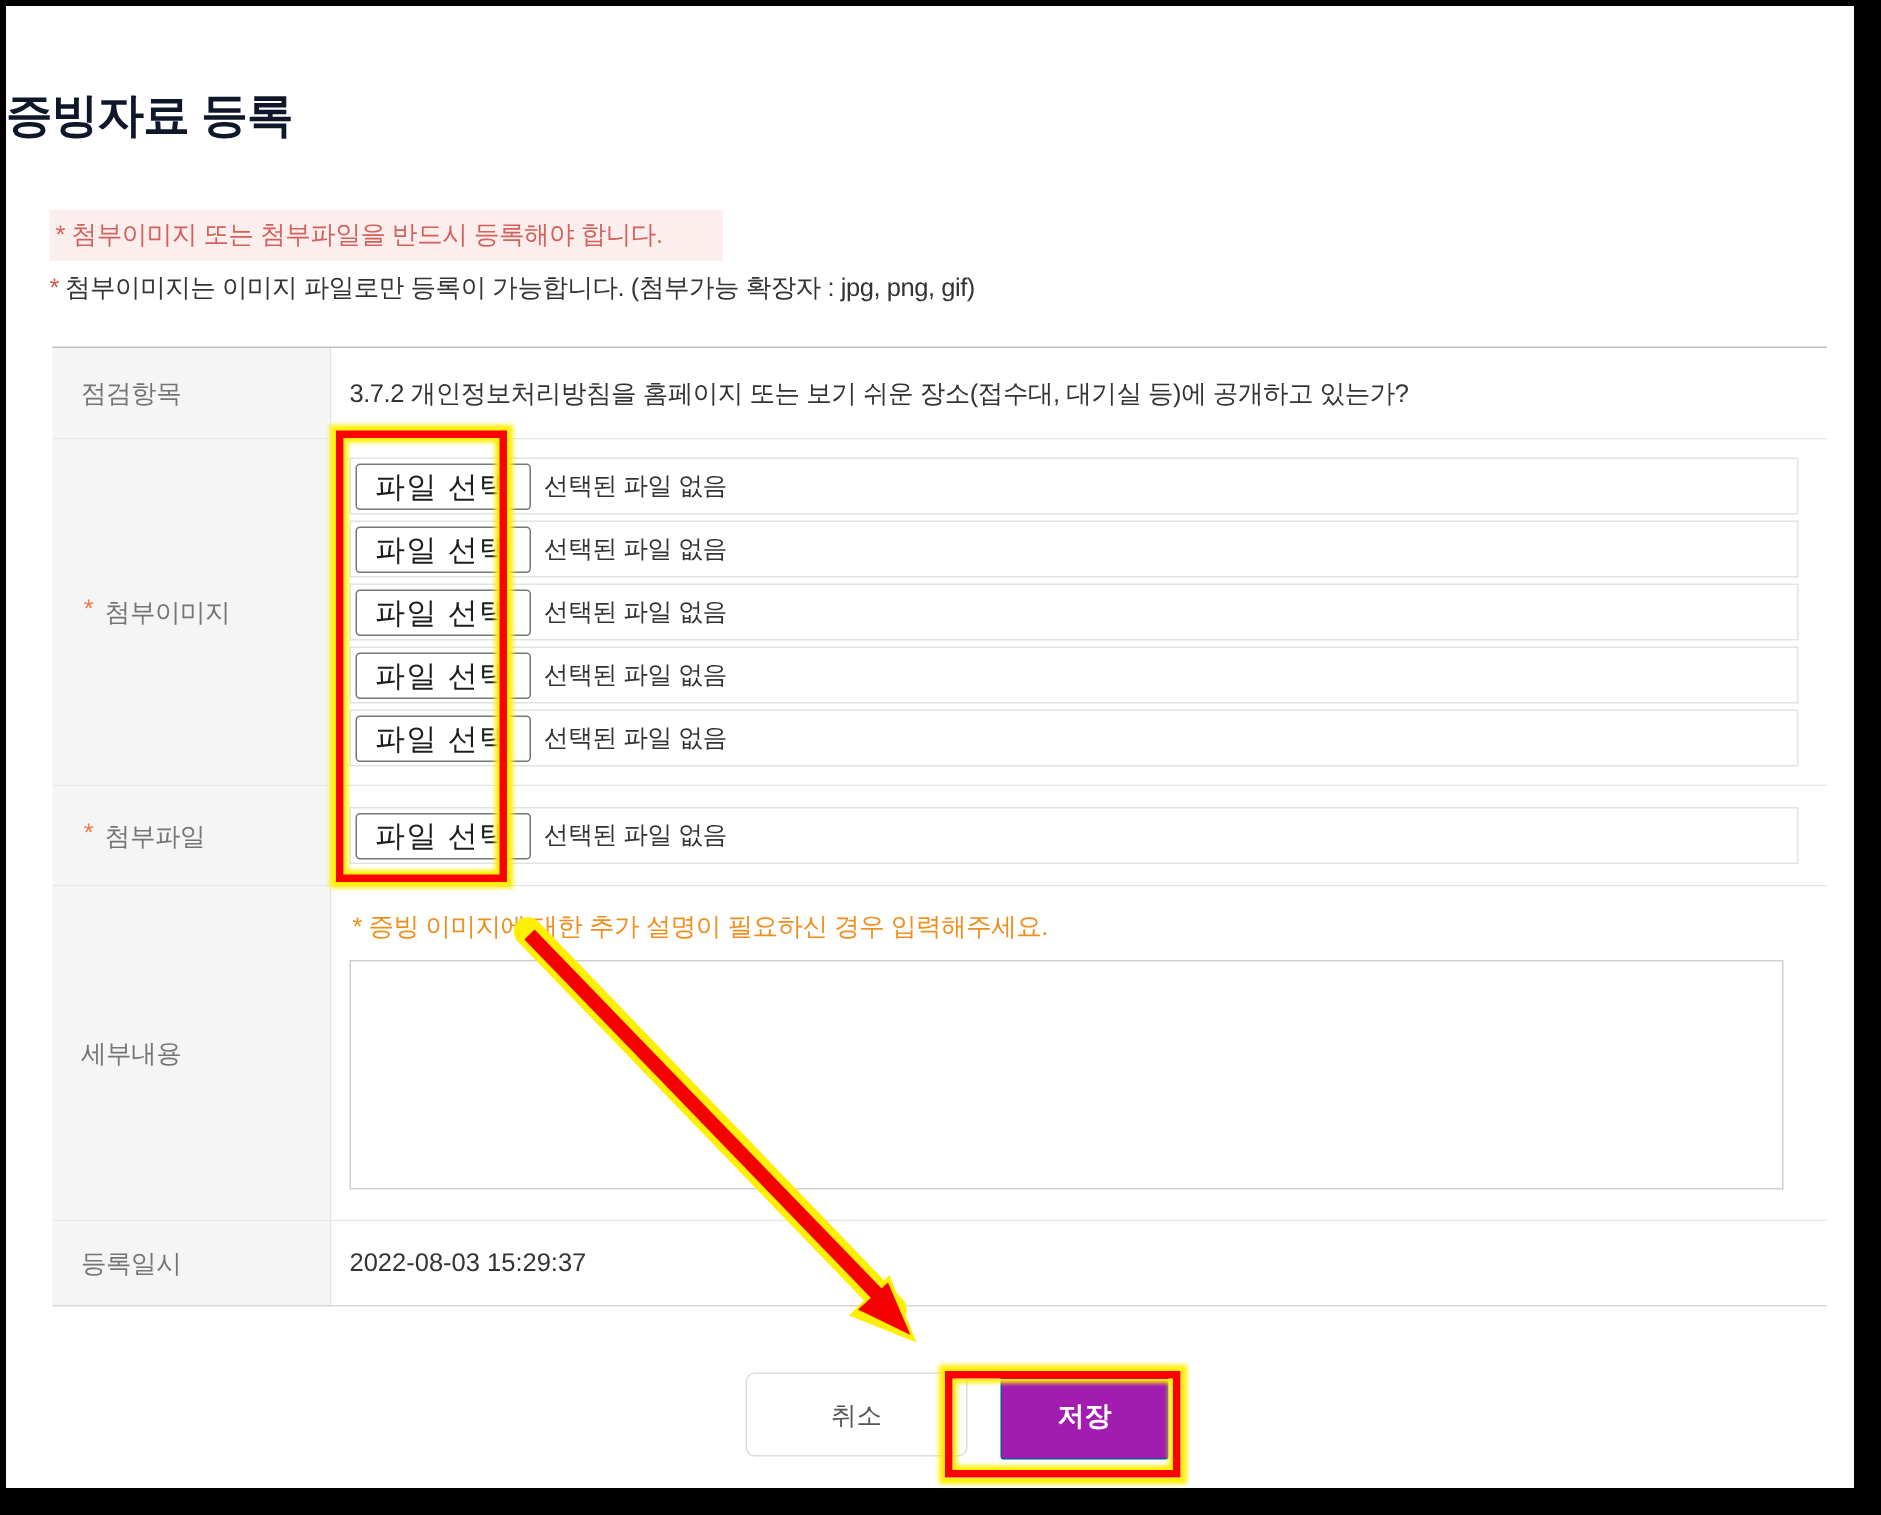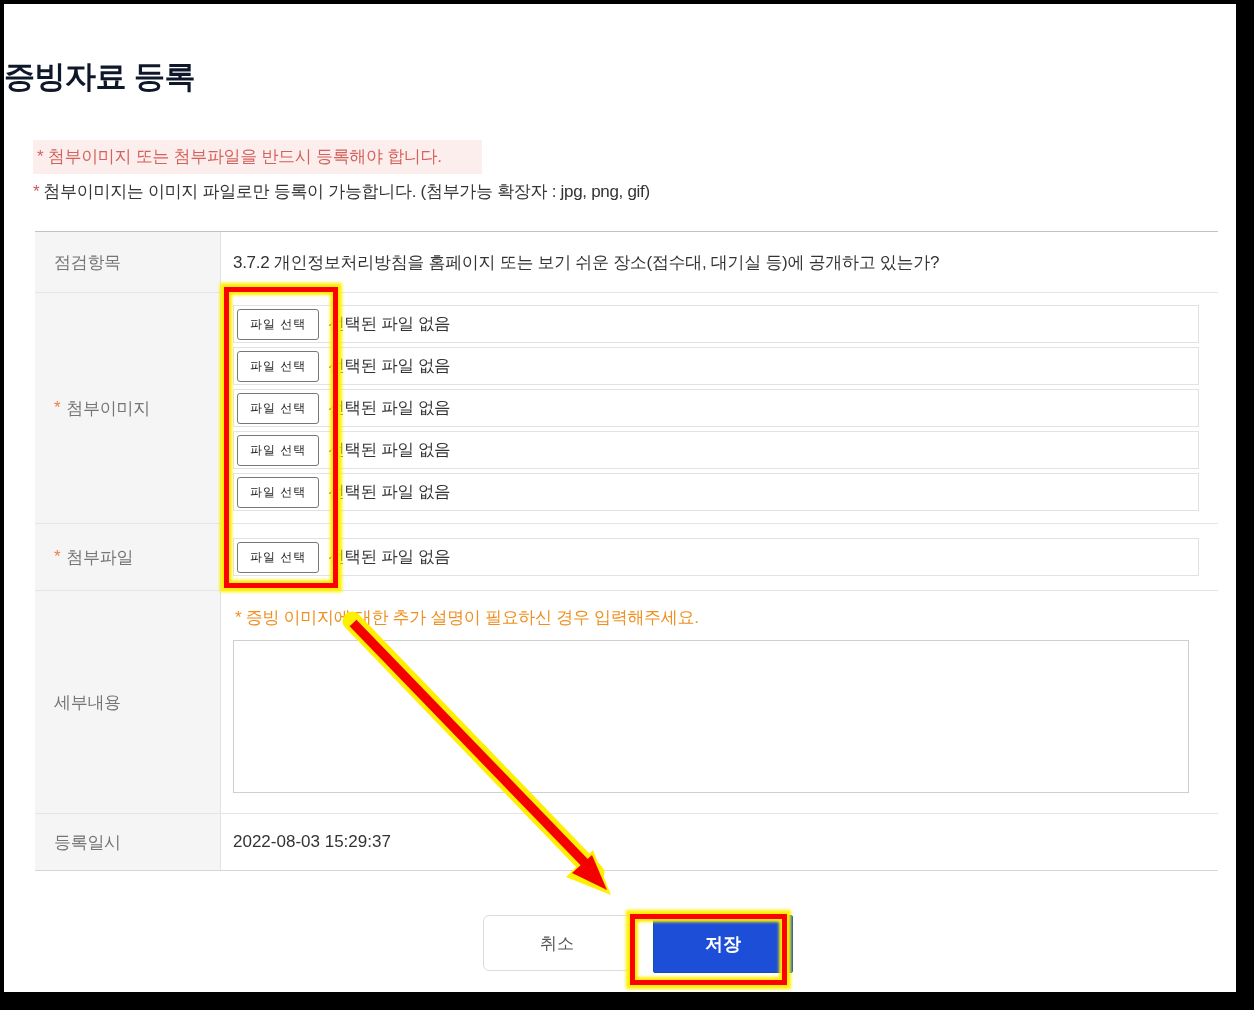--- a/index.html
+++ b/index.html
@@ -11,39 +11,39 @@
   .page-title { margin-top:52px; font-size:31px; font-weight:bold; color:#0f172a; letter-spacing:-0.5px; }
 
   .notices { margin:42px 0 0 29px; font-size:17px; letter-spacing:-0.3px; }
   .notice-line1 { display:inline-block; background:#fdeeee; color:#d4625c; padding:5px 40px 6px 4px; }
   .notice-line2 { margin-top:3px; color:#333; line-height:30px; }
   .notice-line2 .ast { color:#cc5a52; margin-right:4px; }
 
   .form-table { margin:24px 31px 0 31px; width:1183px; border-top:1px solid #c2c2c2; border-bottom:1px solid #d6d6d6; font-size:17px; }
   .row { display:flex; border-bottom:1px solid #e5e5e5; }
   .row:last-child { border-bottom:none; }
-  .cell-label { width:186px; flex:0 0 186px; background:#f5f5f5; color:#757575; display:flex; align-items:center; padding-left:19px; border-right:1px solid #e2e2e2; letter-spacing:-0.3px; }
+  .cell-label { width:186px; flex:0 0 186px; background:#f5f5f5; color:#757575; display:flex; align-items:center; padding-left:19px; border-right:1px solid #e2e2e2; letter-spacing:-0.3px;font-family:Liberation Mono, monospace; }
   .req { color:#ee7d45; margin-right:6px; }
   .cell-value { flex:1; padding:10px 12px; background:#fff; color:#333; }
   .row-check .cell-value { display:flex; align-items:center; min-height:60px; letter-spacing:-0.3px; }
   .row-images .cell-value { padding:8px 12px; }
   .row-file .cell-value { display:flex; align-items:center; min-height:65px; }
   .row-date .cell-value { display:flex; align-items:center; min-height:56px; }
 
   .file-box { width:966px; height:38px; border:1px solid #e2e2e2; display:flex; align-items:center; background:#fff; margin:4px 0; }
-  .file-btn { margin-left:3px; height:31px; padding:0 12px; background:#fff; border:1px solid #777; border-radius:3px; font-size:12px; color:#1c1c1c; letter-spacing:1px; font-family:inherit; cursor:pointer; }
+  .file-btn { margin-left:3px; height:31px; padding:0 12px; background:#fff; border:1px solid #777; border-radius:3px; font-size:20px; color:#1c1c1c; letter-spacing:1px; font-family:inherit; cursor:pointer; }
   .file-empty { margin-left:9px; font-size:16.5px; color:#333; letter-spacing:-0.3px; }
 
   .row-detail .cell-value { padding:13px 12px 20px 12px; }
   .detail-note { color:#ef8f1f; font-size:17px; margin:2px 0 11px 2px; letter-spacing:-0.3px; }
   .detail-textarea { width:956px; height:153px; border:1px solid #cfcfcf; resize:none; font-family:inherit; font-size:16px; padding:8px; color:#333; display:block; }
 
   .actions { display:flex; justify-content:center; gap:22px; margin-top:44px;padding-left:36px; }
   .btn-cancel { width:148px; height:56px; background:#fff; border:1px solid #dcdcdc; border-radius:6px; font-size:17px; color:#555; font-family:inherit; cursor:pointer; }
-  .btn-save { width:140px; height:58px; background:#1d4ed8; border:1px solid #15519d; border-radius:2px; font-size:18px; font-weight:bold; color:#fff; font-family:inherit; cursor:pointer; }
+  .btn-save { width:112px; height:58px; background:#a21caf; border:1px solid #15519d; border-radius:2px; font-size:18px; font-weight:bold; color:#fff; font-family:inherit; cursor:pointer; }
 
   .hl-box { position:absolute; border:5px solid #fb0200; box-shadow:0 0 3px 4px #ffef00, inset 0 0 3px 3px #ffef00; pointer-events:none; z-index:20; }
   #hl-files { left:224px; top:287px; width:114px; height:301px; }
   #hl-save  { left:630px; top:914px; width:157px; height:71px; }
   .arrow-svg { position:absolute; left:0; top:0; z-index:21; pointer-events:none; }
 </style>
 </head>
 <body>
 
 <div class="page">

